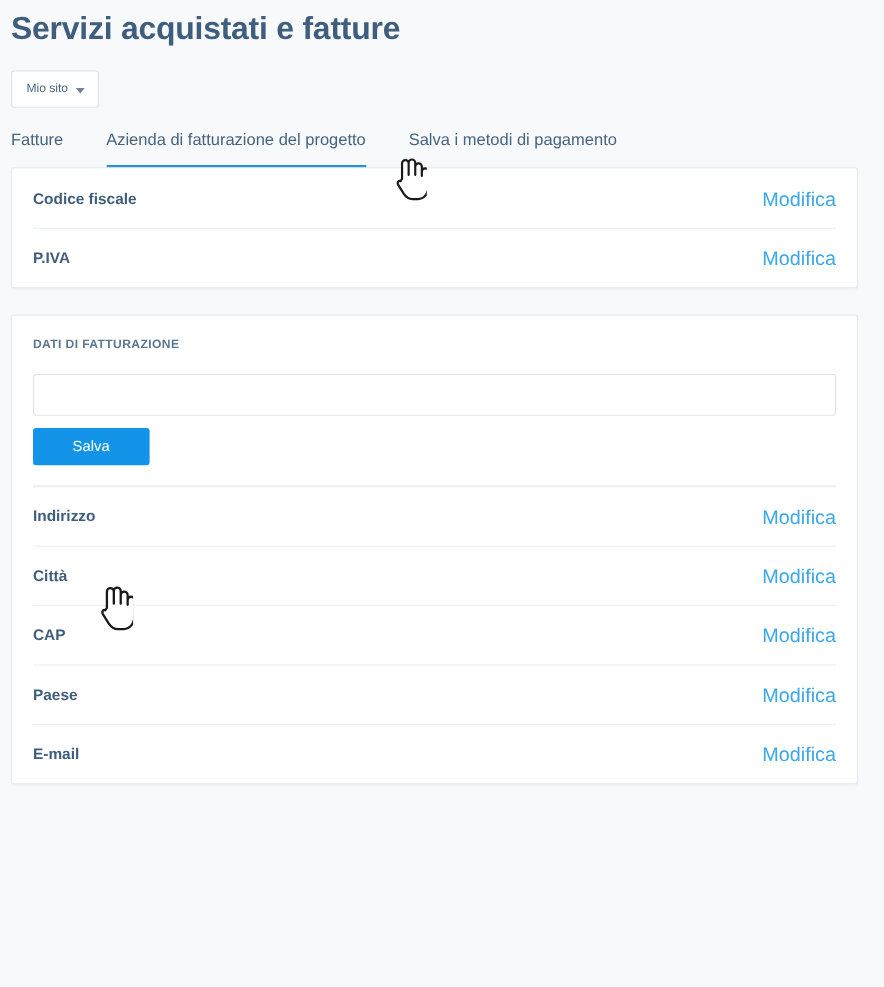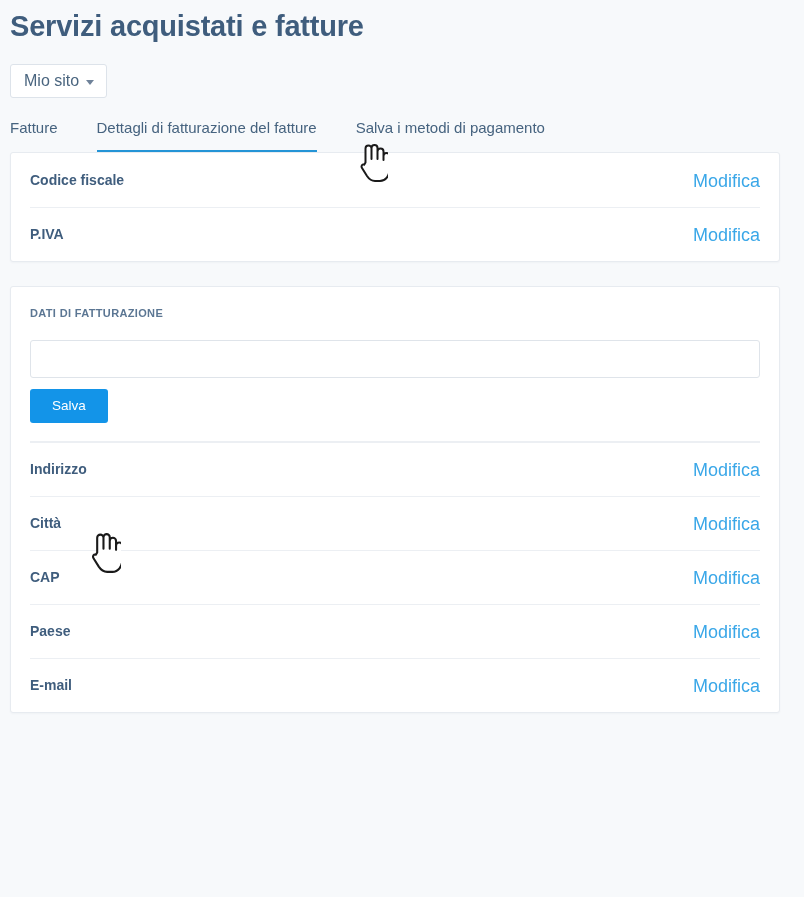--- a/index.html
+++ b/index.html
@@ -33,21 +33,21 @@
     padding: 18px 0 0 10px;
   }
   .site-picker {
     display: inline-flex;
     align-items: center;
     gap: 7px;
     background: #ffffff;
     border: 1px solid #dde3ea;
     border-radius: 3px;
     padding: 8px 12px 8px 13px;
-    font-size: 16px;
+    font-size: 11px;
     color: #4a657f;
     cursor: pointer;
     line-height: 16px;
   }
   .caret {
     width: 0; height: 0;
     border-left: 4.5px solid transparent;
     border-right: 4.5px solid transparent;
     border-top: 5px solid #6f8299;
     display: inline-block;
@@ -172,21 +172,21 @@
   .save-button {
     display: inline-block;
     margin: 11px 0 19px 0;
     background: #1394e8;
     border: none;
     border-radius: 3px;
     color: #ffffff;
     font-family: "Liberation Sans", sans-serif;
     font-size: 13.5px;
     line-height: 16px;
-    padding: 9px 22px;
+    padding: 9px 36px;
     cursor: pointer;
   }
 
   
   .cursor {
     position: absolute;
     pointer-events: none;
     z-index: 50;
   }
 </style>
@@ -197,21 +197,21 @@
 
 <div class="site-picker-row">
   <div class="site-picker">
     <span>Mio sito</span>
     <span class="caret"></span>
   </div>
 </div>
 
 <div class="tabs">
   <div class="tab">Fatture</div>
-  <div class="tab active">Dettagli di fatturazione del fatture</div>
+  <div class="tab active">Azienda di fatturazione del progetto</div>
   <div class="tab">Salva i metodi di pagamento</div>
 </div>
 
 <div class="cards">
 
   <div class="card">
 
     <div class="row">
       <span class="row-label">Codice fiscale</span>
       <span class="row-action">Modifica</span>

